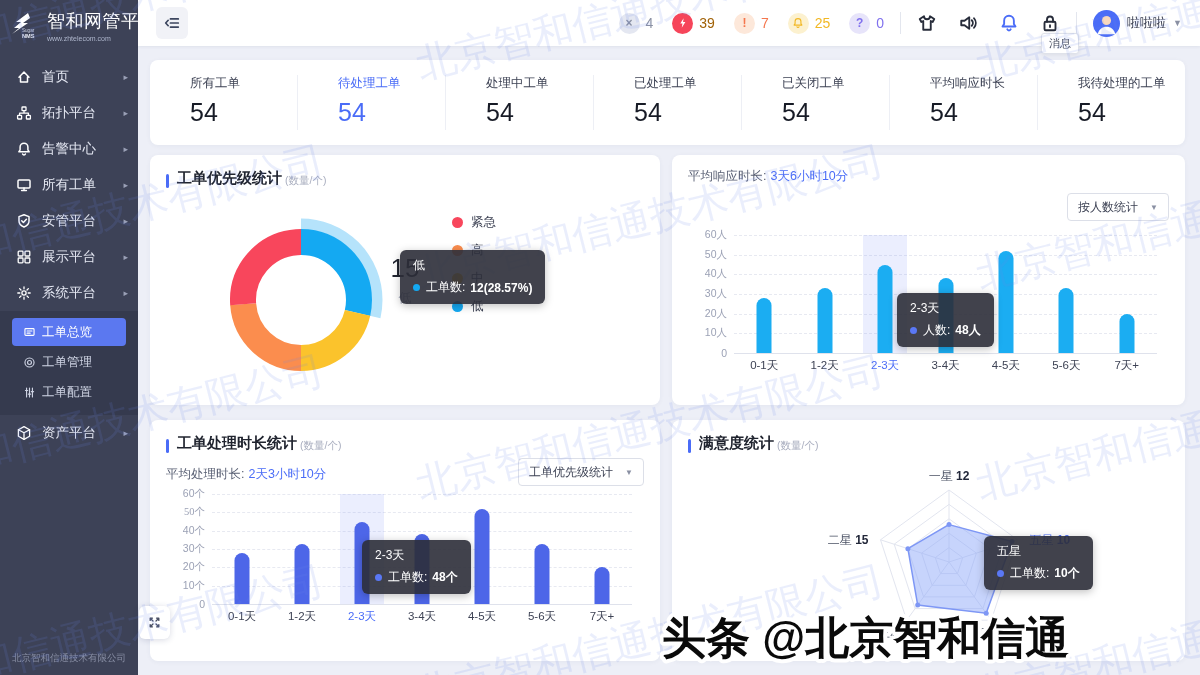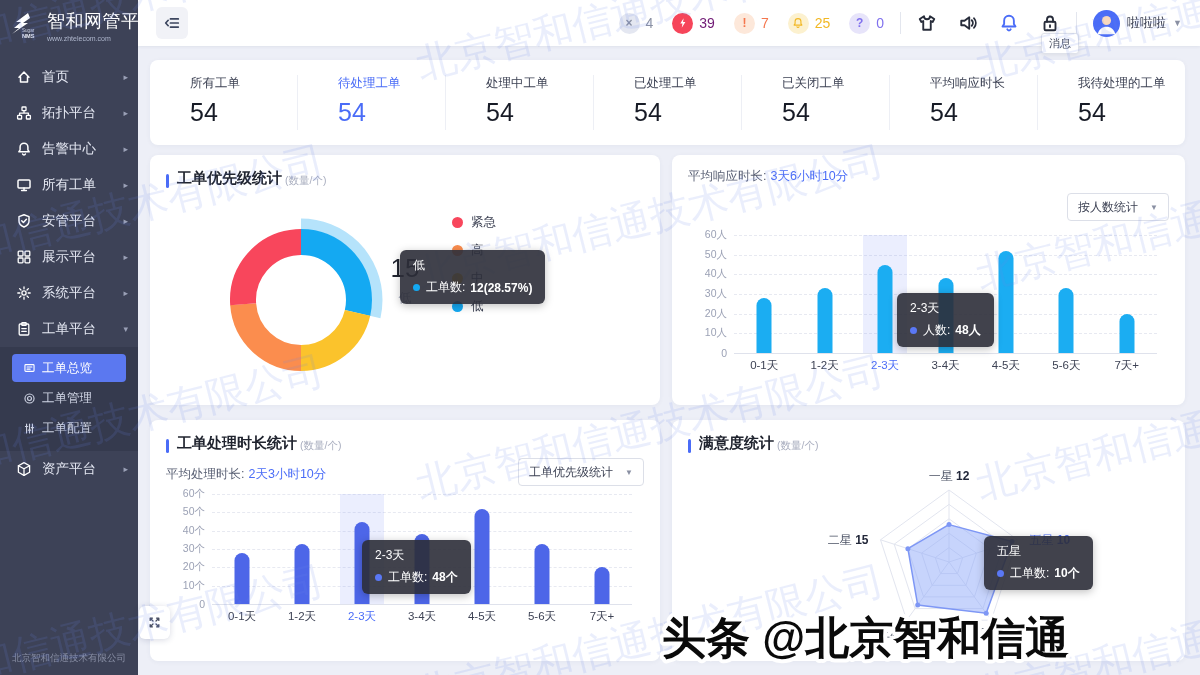--- a/index.html
+++ b/index.html
@@ -197,31 +197,20 @@
       <div class="nav-item">
         <span class="nicon">
           <svg viewBox="0 0 16 16" fill="none" stroke="currentColor" stroke-width="1.3" stroke-linecap="round" stroke-linejoin="round" width="100%" height="100%">
             <circle cx="8" cy="8" r="2.1"></circle>
             <path d="M8 1.8v2M8 12.2v2M1.8 8h2M12.2 8h2M3.6 3.6 5 5M11 11l1.4 1.4M12.4 3.6 11 5M5 11l-1.4 1.4"></path>
           </svg>
         </span>
         <span class="nlabel">系统平台</span>
         <span class="arrow">▸</span>
       </div>
-      <div class="nav-item">
-        <span class="nicon">
-          <svg viewBox="0 0 16 16" fill="none" stroke="currentColor" stroke-width="1.3" stroke-linecap="round" stroke-linejoin="round" width="100%" height="100%">
-            <rect x="3.2" y="3" width="9.6" height="11" rx="1"></rect>
-            <rect x="5.8" y="1.6" width="4.4" height="2.8" rx=".6"></rect>
-            <path d="M5.8 7.6h4.4M5.8 10.4h4.4"></path>
-          </svg>
-        </span>
-        <span class="nlabel">工单平台</span>
-        <span class="arrow">▾</span>
-      </div>
       <div class="submenu">
         <div class="sub-item active">
           <span class="sicon">
             <svg viewBox="0 0 16 16" fill="none" stroke="currentColor" stroke-width="1.4" stroke-linecap="round" stroke-linejoin="round" width="100%" height="100%">
               <rect x="2.4" y="3.2" width="11.2" height="8.4" rx="1"></rect>
               <path d="M5 6.2h6M5 8.8h3.8"></path>
             </svg>
           </span>
           <span>工单总览</span>
         </div>
@@ -270,21 +259,21 @@
         <div class="badge">
           <span class="bicon" style="background: rgb(228, 231, 241); color: rgb(138, 144, 163);">×</span>
           <span class="bcount" style="color: rgb(138, 144, 163);">4</span>
         </div>
         <div class="badge">
           <span class="bicon" style="background: rgb(246, 69, 90); color: rgb(255, 255, 255);">
             <svg viewBox="0 0 16 16" width="100%" height="100%">
               <path d="M8.8 1.6 4.4 8.8h2.9l-1 5.6 4.9-7.6H8.1z" fill="currentColor"></path>
             </svg>
           </span>
-          <span class="bcount" style="color: #701a75;">39</span>
+          <span class="bcount" style="color: #a16207;">39</span>
         </div>
         <div class="badge">
           <span class="bicon" style="background: rgb(253, 232, 218); color: rgb(245, 118, 77);">!</span>
           <span class="bcount" style="color: rgb(245, 118, 77);">7</span>
         </div>
         <div class="badge">
           <span class="bicon" style="background: rgb(252, 241, 207); color: rgb(242, 184, 36);">
             <svg viewBox="0 0 16 16" fill="none" stroke="currentColor" stroke-width="1.5" stroke-linecap="round" stroke-linejoin="round" width="100%" height="100%">
               <path d="M8 2.2c2.2 0 3.9 1.7 3.9 3.9v2.7l1.3 2H2.8l1.3-2V6.1C4.1 3.9 5.8 2.2 8 2.2z"></path>
               <path d="M6.6 13a1.5 1.5 0 0 0 2.8 0"></path>
@@ -480,21 +469,21 @@
           <span class="ylab" style="top: 100%;">0</span>
           <div class="gline" style="top: 83.3333%;"></div>
           <span class="ylab" style="top: 83.3333%;">10个</span>
           <div class="gline" style="top: 66.6667%;"></div>
           <span class="ylab" style="top: 66.6667%;">20个</span>
           <div class="gline" style="top: 50%;"></div>
           <span class="ylab" style="top: 50%;">30个</span>
           <div class="gline" style="top: 33.3333%;"></div>
           <span class="ylab" style="top: 33.3333%;">40个</span>
           <div class="gline" style="top: 16.6667%;"></div>
-          <span class="ylab" style="top: 16.6667%;">50个</span>
+          <span class="ylab" style="top: 16.6667%; font-family: Liberation Serif, serif;">50个</span>
           <div class="gline" style="top: 0%;"></div>
           <span class="ylab" style="top: 0%;">60个</span>
           <div class="band" style="left: 35.7143%;"></div>
           <div class="bar" style="left: 7.14286%; height: 46.6667%; background: rgb(77, 102, 232);"></div>
           <span class="xlab" style="left: 7.14286%;">0-1天</span>
           <div class="bar" style="left: 21.4286%; height: 55%; background: rgb(77, 102, 232);"></div>
           <span class="xlab" style="left: 21.4286%;">1-2天</span>
           <div class="bar" style="left: 35.7143%; height: 75%; background: rgb(77, 102, 232);"></div>
           <span class="xlab hi" style="left: 35.7143%;">2-3天</span>
           <div class="bar" style="left: 50%; height: 63.3333%; background: rgb(77, 102, 232);"></div>

